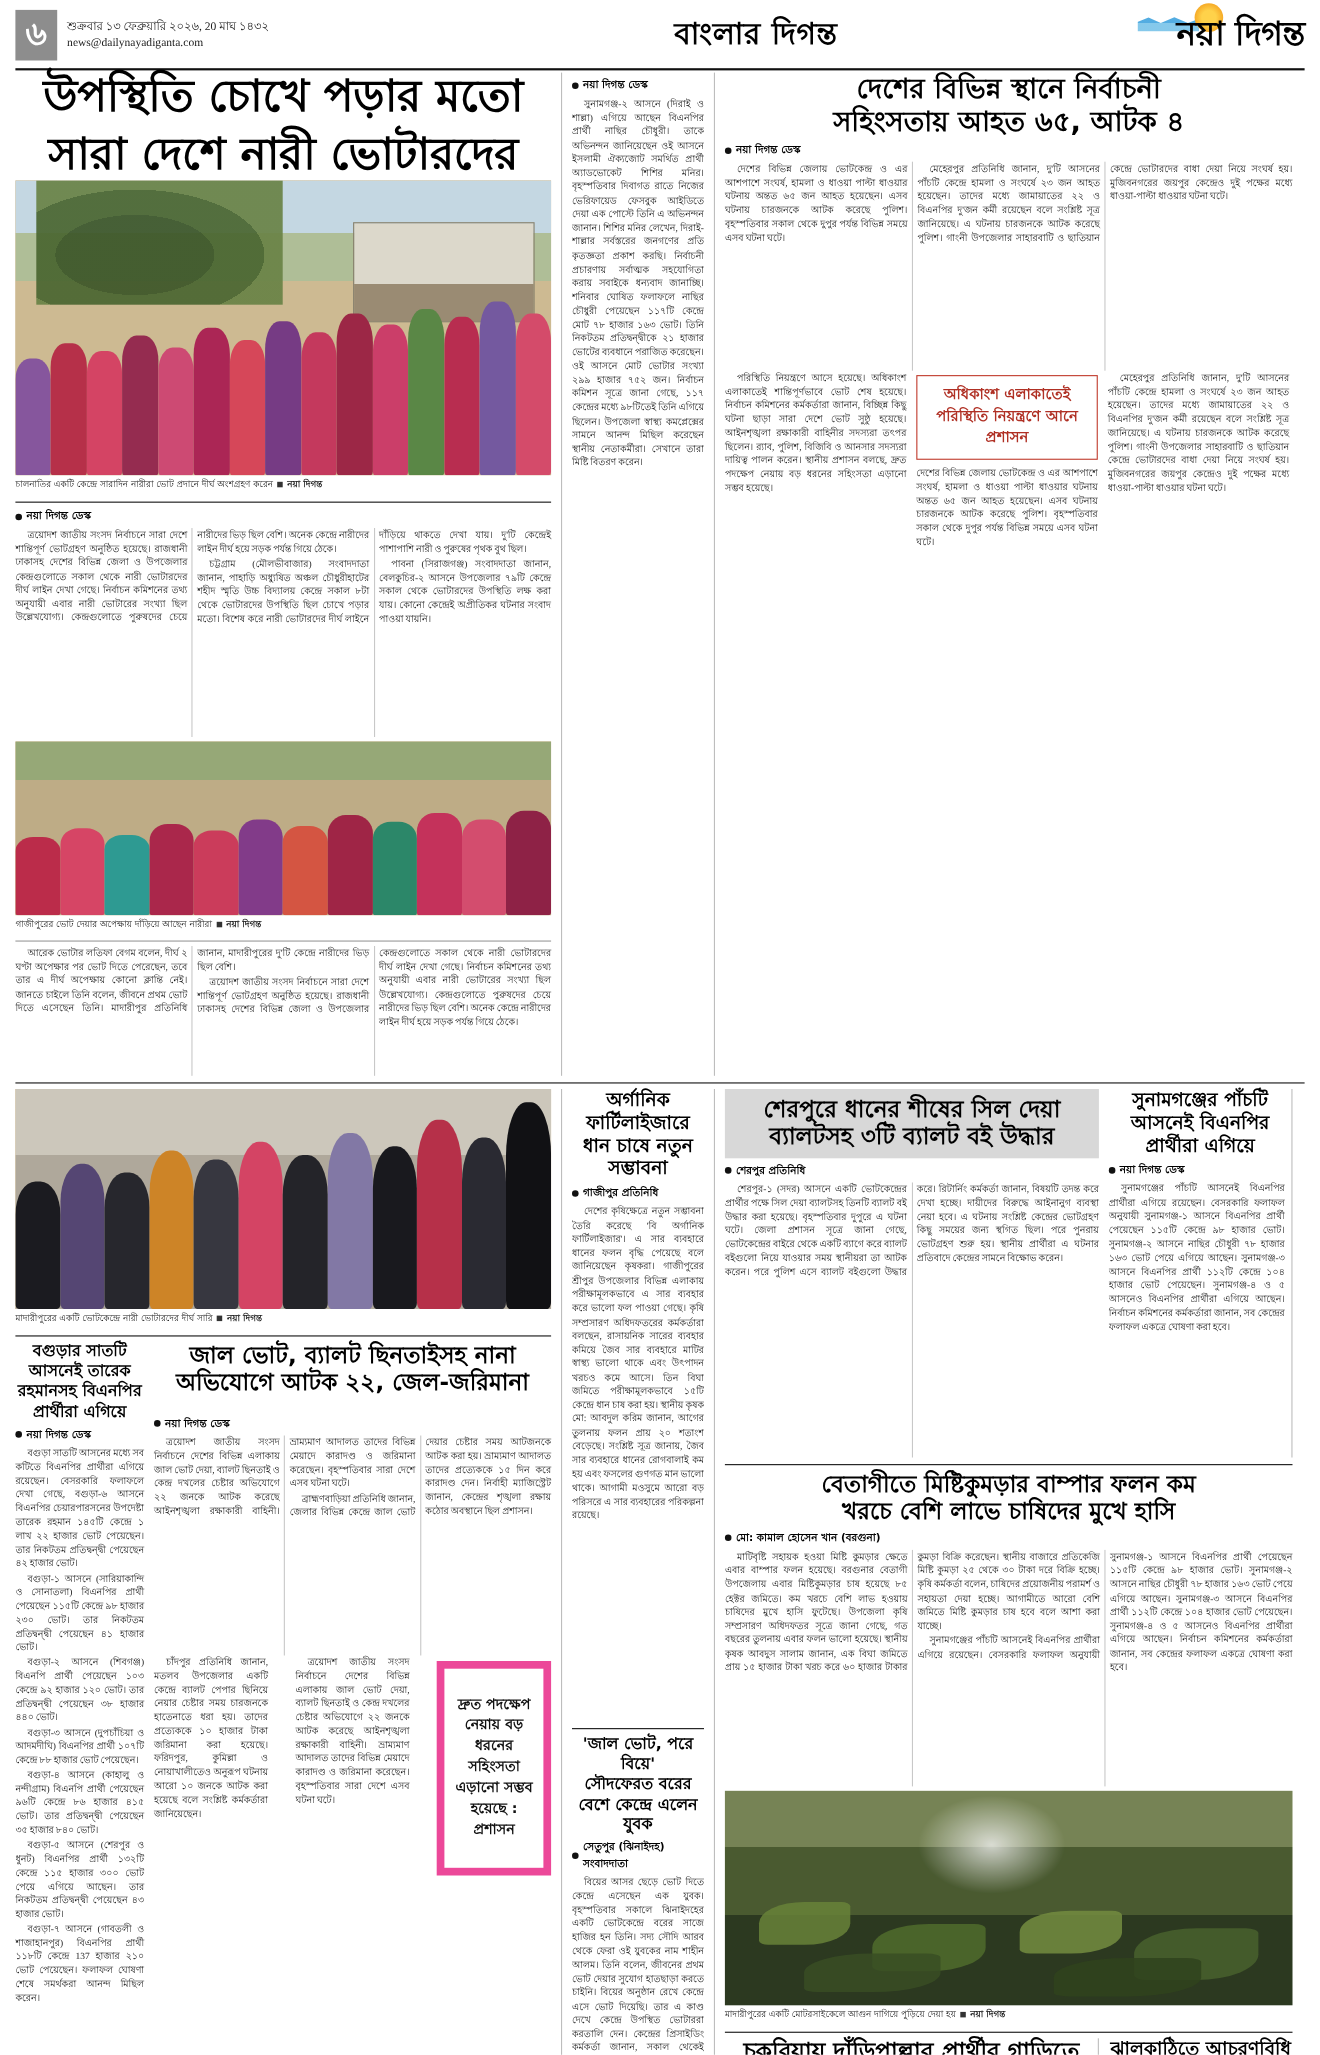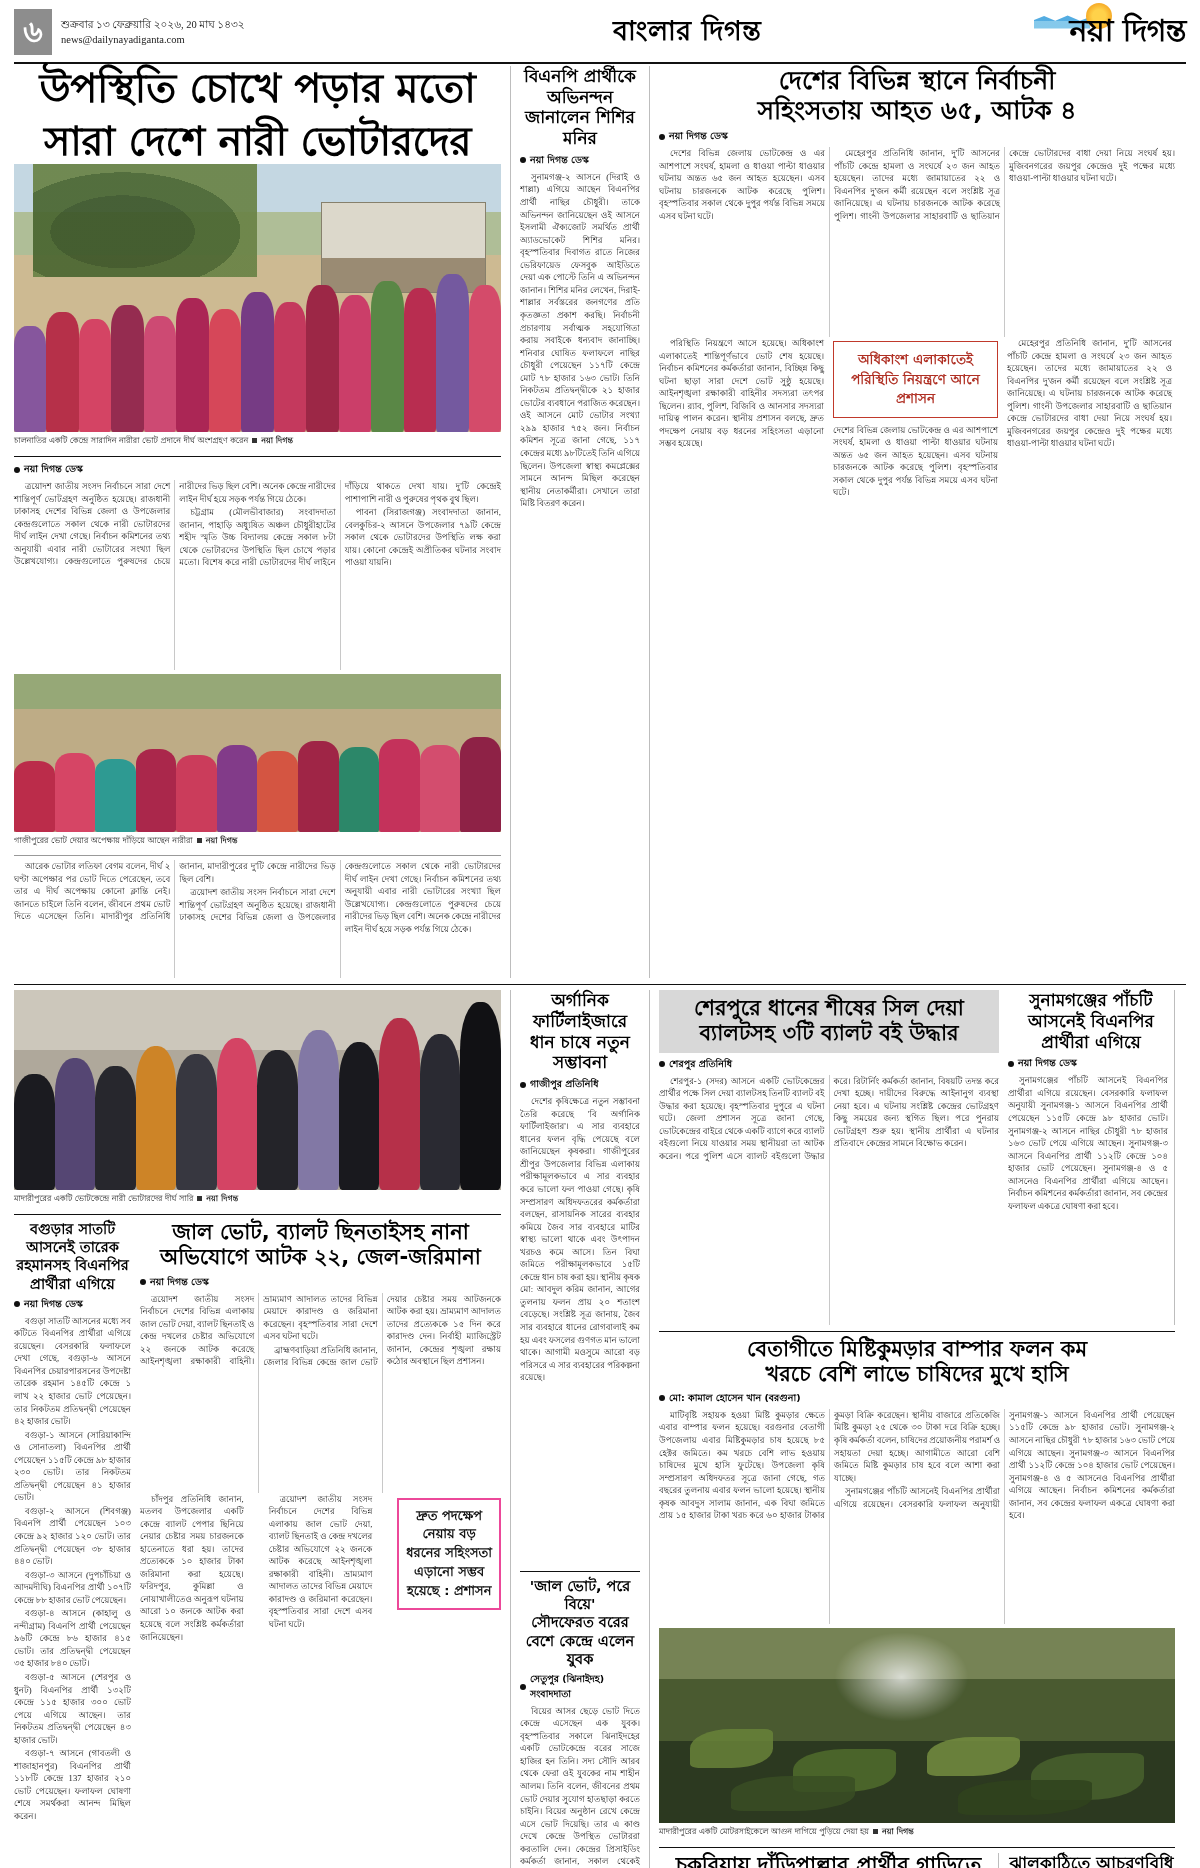--- a/index.html
+++ b/index.html
@@ -117,21 +117,21 @@
   .crowd .hj { flex: 1 1 auto; border-radius: 45% 45% 8% 8% / 26% 26% 4% 4%; }
   .film { position:absolute; inset:0; background: rgba(0,0,0,.05); }
 
   
   .boxquote {
     border: 1.5px solid #c0392b; padding: 8px 6px; text-align: center;
     color: #b03024; font-family: "DejaVu Sans", sans-serif;
     font-weight: bold; font-size: 13.5px; line-height: 1.45; margin: 4px 0 6px 0;
   }
   .boxquote-dark {
-    border: 2px solid #ec4899; padding: 7px 6px; text-align: center;
+    border: 7px solid #ec4899; padding: 25px 6px; text-align: center;
     color: #111; font-family: "DejaVu Sans", sans-serif;
     font-weight: bold; font-size: 13px; line-height: 1.45; margin: 5px 0;
   }
   .shadedhead {
     background: #d8d8d8; padding: 6px 5px; text-align: center; margin-bottom: 4px;
   }
   .c2 { column-count: 2; column-gap: 9px; column-rule: 1px solid #c8c8c8; }
   .c3 { column-count: 3; column-gap: 9px; column-rule: 1px solid #c8c8c8; }
   .sep { border-top: 1px solid #111; margin: 6px 0 5px 0; }
   .sep-thin { border-top: 1px solid #999; margin: 5px 0 4px 0; }
@@ -240,21 +240,20 @@
         <span class="src">নয়া দিগন্ত</span>
       </div>
       <div class="sep-thin"></div>
       <div class="body c3" style="height:118px;">
         <p>আরেক ভোটার লতিফা বেগম বলেন, দীর্ঘ ২ ঘণ্টা অপেক্ষার পর ভোট দিতে পেরেছেন, তবে তার এ দীর্ঘ অপেক্ষায় কোনো ক্লান্তি নেই। জানতে চাইলে তিনি বলেন, জীবনে প্রথম ভোট দিতে এসেছেন তিনি। মাদারীপুর প্রতিনিধি জানান, মাদারীপুরের দু'টি কেন্দ্রে নারীদের ভিড় ছিল বেশি।</p>
         <p>ত্রয়োদশ জাতীয় সংসদ নির্বাচনে সারা দেশে শান্তিপূর্ণ ভোটগ্রহণ অনুষ্ঠিত হয়েছে। রাজধানী ঢাকাসহ দেশের বিভিন্ন জেলা ও উপজেলার কেন্দ্রগুলোতে সকাল থেকে নারী ভোটারদের দীর্ঘ লাইন দেখা গেছে। নির্বাচন কমিশনের তথ্য অনুযায়ী এবার নারী ভোটারের সংখ্যা ছিল উল্লেখযোগ্য। কেন্দ্রগুলোতে পুরুষদের চেয়ে নারীদের ভিড় ছিল বেশি। অনেক কেন্দ্রে নারীদের লাইন দীর্ঘ হয়ে সড়ক পর্যন্ত গিয়ে ঠেকে।</p>
       </div>
     </div>
 
     <div class="col vrule" style="width:130px; padding-right:9px;">
-      <div class="hl hl-md ctr" style="margin-bottom:3px;">বিএনপি প্রার্থীকে অভিনন্দন জানালেন শিশির মনির</div>
       <div class="byline">
         <span class="dot"></span>
         <span>নয়া দিগন্ত ডেস্ক</span>
       </div>
       <div class="body" style="height:430px; overflow:hidden;">
         <p>সুনামগঞ্জ-২ আসনে (দিরাই ও শাল্লা) এগিয়ে আছেন বিএনপির প্রার্থী নাছির চৌধুরী। তাকে অভিনন্দন জানিয়েছেন ওই আসনে ইসলামী ঐক্যজোট সমর্থিত প্রার্থী অ্যাডভোকেট শিশির মনির। বৃহস্পতিবার দিবাগত রাতে নিজের ভেরিফায়েড ফেসবুক আইডিতে দেয়া এক পোস্টে তিনি এ অভিনন্দন জানান। শিশির মনির লেখেন, দিরাই-শাল্লার সর্বস্তরের জনগণের প্রতি কৃতজ্ঞতা প্রকাশ করছি। নির্বাচনী প্রচারণায় সর্বাত্মক সহযোগিতা করায় সবাইকে ধন্যবাদ জানাচ্ছি। শনিবার ঘোষিত ফলাফলে নাছির চৌধুরী পেয়েছেন ১১৭টি কেন্দ্রে মোট ৭৮ হাজার ১৬৩ ভোট। তিনি নিকটতম প্রতিদ্বন্দ্বীকে ২১ হাজার ভোটের ব্যবধানে পরাজিত করেছেন। ওই আসনে মোট ভোটার সংখ্যা ২৯৯ হাজার ৭৫২ জন। নির্বাচন কমিশন সূত্রে জানা গেছে, ১১৭ কেন্দ্রের মধ্যে ৯৮টিতেই তিনি এগিয়ে ছিলেন। উপজেলা স্বাস্থ্য কমপ্লেক্সের সামনে আনন্দ মিছিল করেছেন স্থানীয় নেতাকর্মীরা। সেখানে তারা মিষ্টি বিতরণ করেন।</p>
       </div>
     </div>
 
     <div class="col" style="width:516px;">
@@ -325,21 +324,21 @@
             <p>বগুড়া-১ আসনে (সারিয়াকান্দি ও সোনাতলা) বিএনপির প্রার্থী পেয়েছেন ১১৫টি কেন্দ্রে ৯৮ হাজার ২৩০ ভোট। তার নিকটতম প্রতিদ্বন্দ্বী পেয়েছেন ৪১ হাজার ভোট।</p>
             <p>বগুড়া-২ আসনে (শিবগঞ্জ) বিএনপি প্রার্থী পেয়েছেন ১০৩ কেন্দ্রে ৯২ হাজার ১২০ ভোট। তার প্রতিদ্বন্দ্বী পেয়েছেন ৩৮ হাজার ৪৪০ ভোট।</p>
             <p>বগুড়া-৩ আসনে (দুপচাঁচিয়া ও আদমদীঘি) বিএনপির প্রার্থী ১০৭টি কেন্দ্রে ৮৮ হাজার ভোট পেয়েছেন।</p>
             <p>বগুড়া-৪ আসনে (কাহালু ও নন্দীগ্রাম) বিএনপি প্রার্থী পেয়েছেন ৯৬টি কেন্দ্রে ৮৬ হাজার ৪১৫ ভোট। তার প্রতিদ্বন্দ্বী পেয়েছেন ৩৫ হাজার ৮৪০ ভোট।</p>
             <p>বগুড়া-৫ আসনে (শেরপুর ও ধুনট) বিএনপির প্রার্থী ১৩২টি কেন্দ্রে ১১৫ হাজার ৩০০ ভোট পেয়ে এগিয়ে আছেন। তার নিকটতম প্রতিদ্বন্দ্বী পেয়েছেন ৪৩ হাজার ভোট।</p>
             <p>বগুড়া-৭ আসনে (গাবতলী ও শাজাহানপুর) বিএনপির প্রার্থী ১১৮টি কেন্দ্রে 137 হাজার ২১০ ভোট পেয়েছেন। ফলাফল ঘোষণা শেষে সমর্থকরা আনন্দ মিছিল করেন।</p>
           </div>
         </div>
         <div style="width:361px;">
           <div class="hl hl-lg ctr">জাল ভোট, ব্যালট ছিনতাইসহ নানা</div>
-          <div class="hl hl-lg ctr" style="margin-bottom:4px;">অভিযোগে আটক ২২, জেল-জরিমানা</div>
+          <div class="hl hl-lg ctr" style="margin-bottom:16px;">অভিযোগে আটক ২২, জেল-জরিমানা</div>
           <div class="byline">
             <span class="dot"></span>
             <span>নয়া দিগন্ত ডেস্ক</span>
           </div>
           <div class="body c3" style="height:200px;">
             <p>ত্রয়োদশ জাতীয় সংসদ নির্বাচনে দেশের বিভিন্ন এলাকায় জাল ভোট দেয়া, ব্যালট ছিনতাই ও কেন্দ্র দখলের চেষ্টার অভিযোগে ২২ জনকে আটক করেছে আইনশৃঙ্খলা রক্ষাকারী বাহিনী। ভ্রাম্যমাণ আদালত তাদের বিভিন্ন মেয়াদে কারাদণ্ড ও জরিমানা করেছেন। বৃহস্পতিবার সারা দেশে এসব ঘটনা ঘটে।</p>
             <p>ব্রাহ্মণবাড়িয়া প্রতিনিধি জানান, জেলার বিভিন্ন কেন্দ্রে জাল ভোট দেয়ার চেষ্টার সময় আটজনকে আটক করা হয়। ভ্রাম্যমাণ আদালত তাদের প্রত্যেককে ১৫ দিন করে কারাদণ্ড দেন। নির্বাহী ম্যাজিস্ট্রেট জানান, কেন্দ্রের শৃঙ্খলা রক্ষায় কঠোর অবস্থানে ছিল প্রশাসন।</p>
           </div>
           <div style="display:flex; gap:25px;">
             <div style="width:116px;" class="body">

